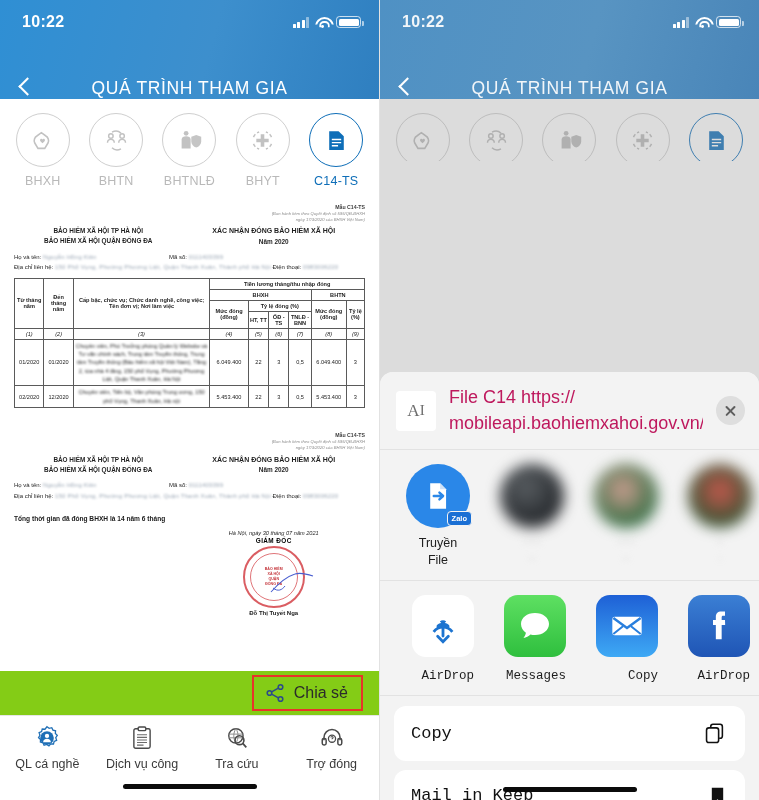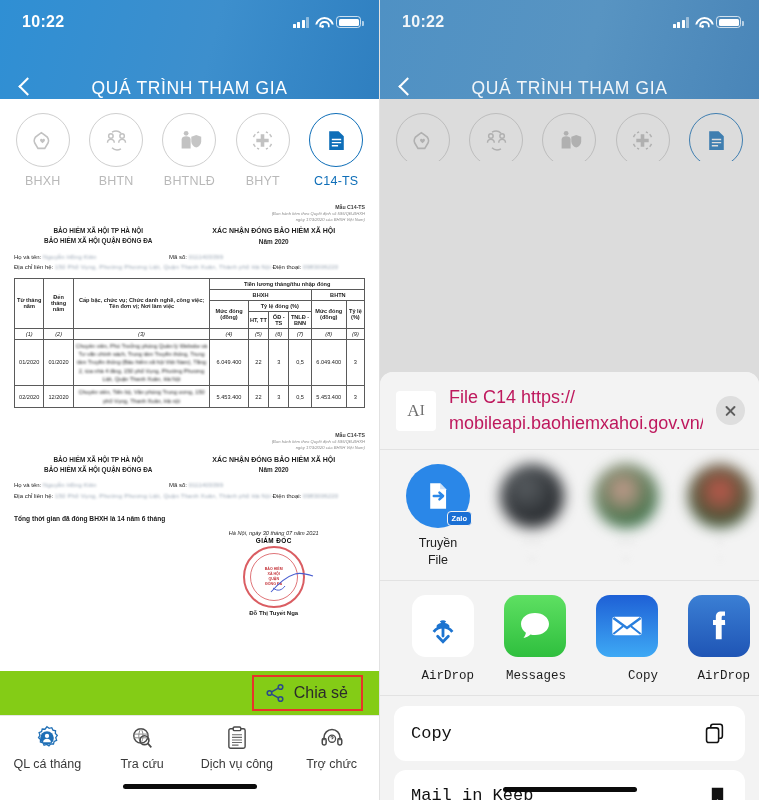--- a/index.html
+++ b/index.html
@@ -424,48 +424,48 @@
     </div>
 
     <div class="tabbar">
       <div class="tab">
         <svg width="26" height="26" viewBox="0 0 24 24">
           <path d="M12 1.6l2 1.5 2.4-.6 1.1 2.2 2.4.7-.2 2.5 1.8 1.7-1.4 2.1.8 2.4-2.3 1-.6 2.4-2.5-.1-1.7 1.8-2.1-1.3-2.4.8-1-2.3-2.4-.6.1-2.5-1.8-1.7 1.3-2.1-.8-2.4 2.3-1 .6-2.4 2.5.2z" fill="none" stroke="#1f6fb6" stroke-width="1.2"></path>
           <circle cx="12" cy="12" r="6.3" fill="#1f6fb6"></circle>
           <circle cx="12" cy="10.1" r="2" fill="#fff"></circle>
           <path d="M8.4 16c0-2 1.6-3.2 3.6-3.2s3.6 1.2 3.6 3.2z" fill="#fff"></path>
         </svg>
-        <div class="tab-label">QL cá tháng</div>
+        <div class="tab-label">QL cá nghề</div>
+      </div>
+      <div class="tab">
+        <svg width="26" height="26" viewBox="0 0 24 24">
+          <rect x="4.5" y="3.5" width="15" height="18" rx="1.6" fill="none" stroke="#4a4a4a" stroke-width="1.3"></rect>
+          <rect x="8.5" y="1.8" width="7" height="3.4" rx="1.1" fill="#fff" stroke="#4a4a4a" stroke-width="1.3"></rect>
+          <path d="M7.4 9h9.2M7.4 11.4h9.2M7.4 13.8h9.2M7.4 16.2h9.2M7.4 18.6h6" stroke="#6a6a6a" stroke-width="1"></path>
+        </svg>
+        <div class="tab-label">Dịch vụ công</div>
       </div>
       <div class="tab">
         <svg width="26" height="26" viewBox="0 0 24 24">
           <circle cx="11" cy="10" r="6.6" fill="none" stroke="#4a4a4a" stroke-width="1.3"></circle>
           <path d="M4.6 8.4h12.8M4.6 11.8h12.8M11 3.4c2.6 3.6 2.6 9.6 0 13.2M11 3.4c-2.6 3.6-2.6 9.6 0 13.2" fill="none" stroke="#8c8c8c" stroke-width=".9"></path>
           <circle cx="14.3" cy="14" r="4.1" fill="none" stroke="#4a4a4a" stroke-width="1.5"></circle>
           <path d="M17.3 17l3.3 3.6" stroke="#4a4a4a" stroke-width="1.6"></path>
         </svg>
         <div class="tab-label">Tra cứu</div>
       </div>
       <div class="tab">
         <svg width="26" height="26" viewBox="0 0 24 24">
-          <rect x="4.5" y="3.5" width="15" height="18" rx="1.6" fill="none" stroke="#4a4a4a" stroke-width="1.3"></rect>
-          <rect x="8.5" y="1.8" width="7" height="3.4" rx="1.1" fill="#fff" stroke="#4a4a4a" stroke-width="1.3"></rect>
-          <path d="M7.4 9h9.2M7.4 11.4h9.2M7.4 13.8h9.2M7.4 16.2h9.2M7.4 18.6h6" stroke="#6a6a6a" stroke-width="1"></path>
-        </svg>
-        <div class="tab-label">Dịch vụ công</div>
-      </div>
-      <div class="tab">
-        <svg width="26" height="26" viewBox="0 0 24 24">
           <path d="M4.6 14v-2.4a7.4 7.4 0 0 1 14.8 0V14" fill="none" stroke="#4a4a4a" stroke-width="1.4"></path>
           <rect x="3" y="12.4" width="3.6" height="6" rx="1.6" fill="none" stroke="#4a4a4a" stroke-width="1.4"></rect>
           <rect x="17.4" y="12.4" width="3.6" height="6" rx="1.6" fill="none" stroke="#4a4a4a" stroke-width="1.4"></rect>
           <circle cx="12" cy="12.6" r="3.3" fill="none" stroke="#4a4a4a" stroke-width="1.2"></circle>
           <path d="M11 11.6c0-1.4 2-1.4 2 0 0 .8-1 .8-1 1.6" stroke="#4a4a4a" stroke-width="1" fill="none"></path>
         </svg>
-        <div class="tab-label">Trợ chức</div>
+        <div class="tab-label">Trợ đóng</div>
       </div>
     </div>
     <div class="homebar"></div>
   </div>
 
   <div class="phone right">
 
     <div class="bluehdr dim">
       <div class="statusbar">
         <div class="clock">10:22</div>

